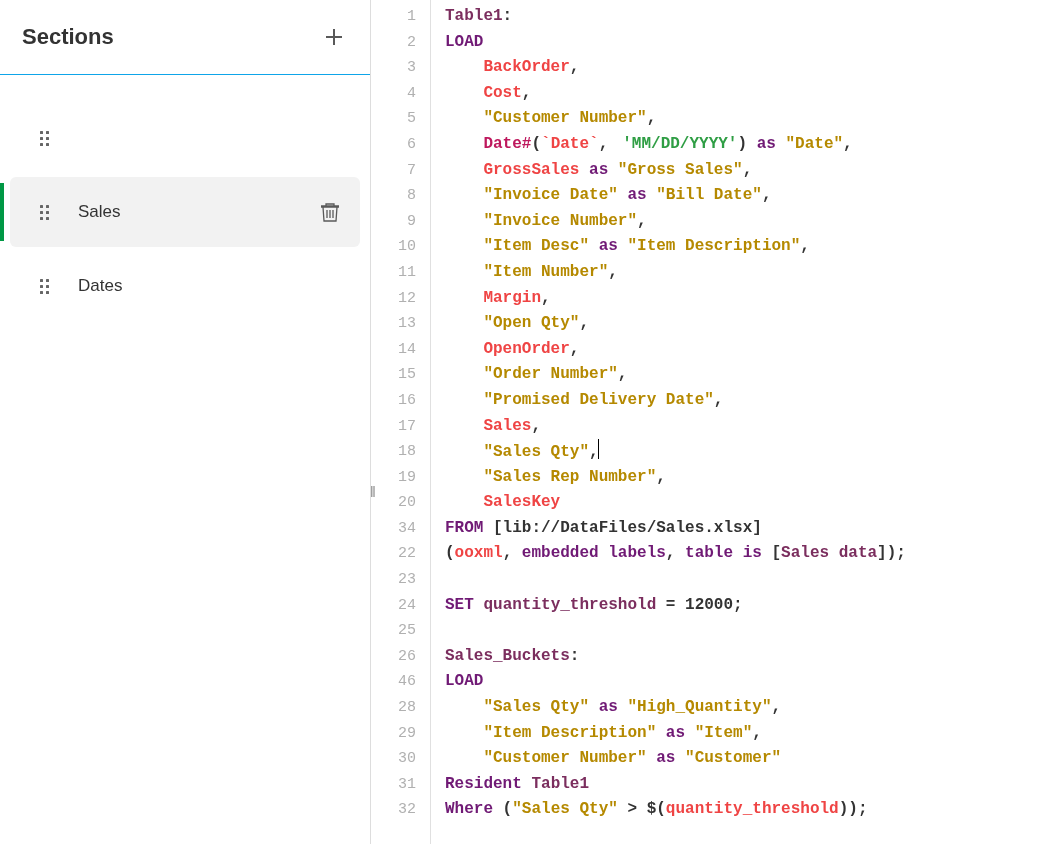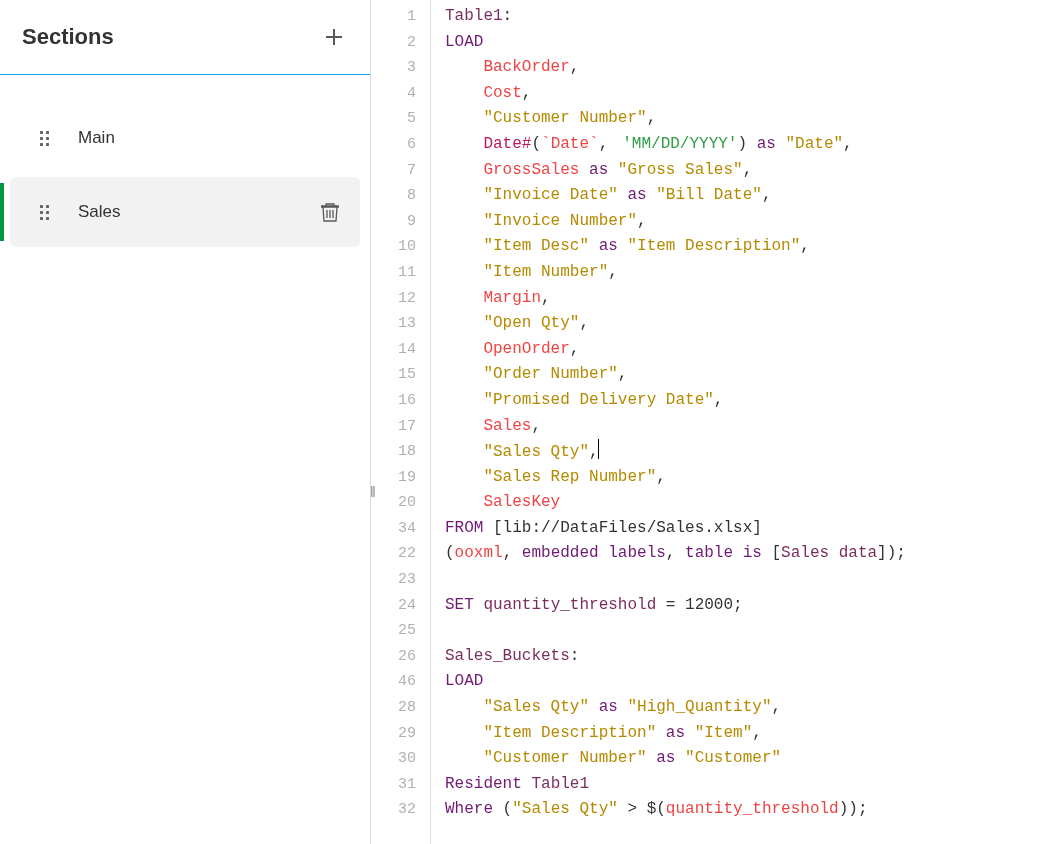--- a/index.html
+++ b/index.html
@@ -81,21 +81,21 @@
     width: 60px; text-align: right; color: #b0b0b0;
     padding: 4px 14px 0 0;
     background: #fff;
     border-right: 1px solid #e0e0e0;
     user-select: none;
     font-size: 15px;
   }
   .gutter div { height: 25.6px; }
   .code {
     padding: 4px 0 16px 14px; white-space: pre;
-    font-weight: 400;
+    font-weight: 700;
   }
   .code .line { height: 25.6px; }
 
   .t-plain   { color: #333333; }
   .t-label   { color: #7b2e5e; } 
   .t-kw      { color: #701a75; } 
   .t-field   { color: #ef4444; } 
   .t-str     { color: #b58900; }
   .t-func    { color: #be185d; }
   .t-green   { color: #2f9e44; margin-left: 14px; }
@@ -122,37 +122,47 @@
     <div class="sections-list" id="sections-list">
         <div class="section-item">
           <div class="drag-handle">
             <span></span>
             <span></span>
             <span></span>
             <span></span>
             <span></span>
             <span></span>
           </div>
-          <div class="section-label">Main</div>
         </div>
         <div class="section-item active">
           <div class="drag-handle">
             <span></span>
             <span></span>
             <span></span>
             <span></span>
             <span></span>
             <span></span>
           </div>
           <div class="section-label">Sales</div>
           <div class="trash">
             <svg width="18" height="20" viewBox="0 0 18 20">
               <path d="M2 5h14l-1 14H3L2 5zm3-3h8v2H5V2zM0 4h18v1H0z M6 8v8 M9 8v8 M12 8v8" stroke="#595959" stroke-width="1.3" fill="none"></path>
             </svg>
           </div>
+        </div>
+        <div class="section-item">
+          <div class="drag-handle">
+            <span></span>
+            <span></span>
+            <span></span>
+            <span></span>
+            <span></span>
+            <span></span>
+          </div>
+          <div class="section-label">Dates</div>
         </div>
       </div>
     <div class="splitter">‖</div>
   </div>
 
   <div class="editor">
     <div class="gutter" id="gutter">
         <div>1</div>
         <div>2</div>
         <div>3</div>

